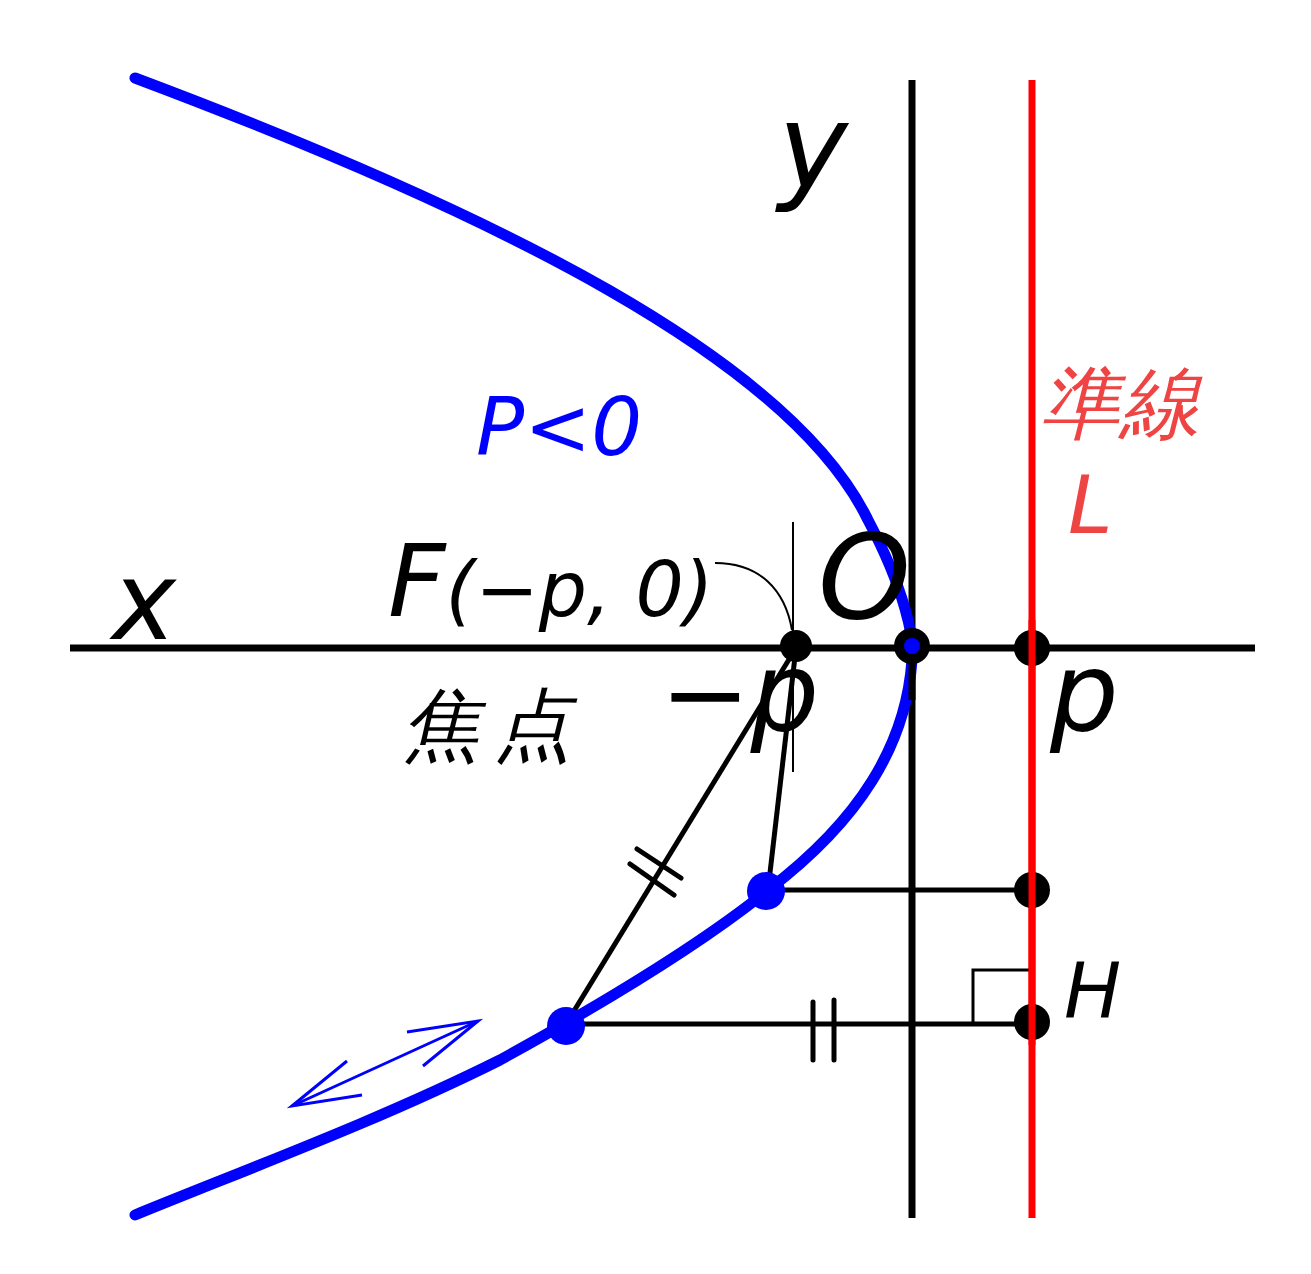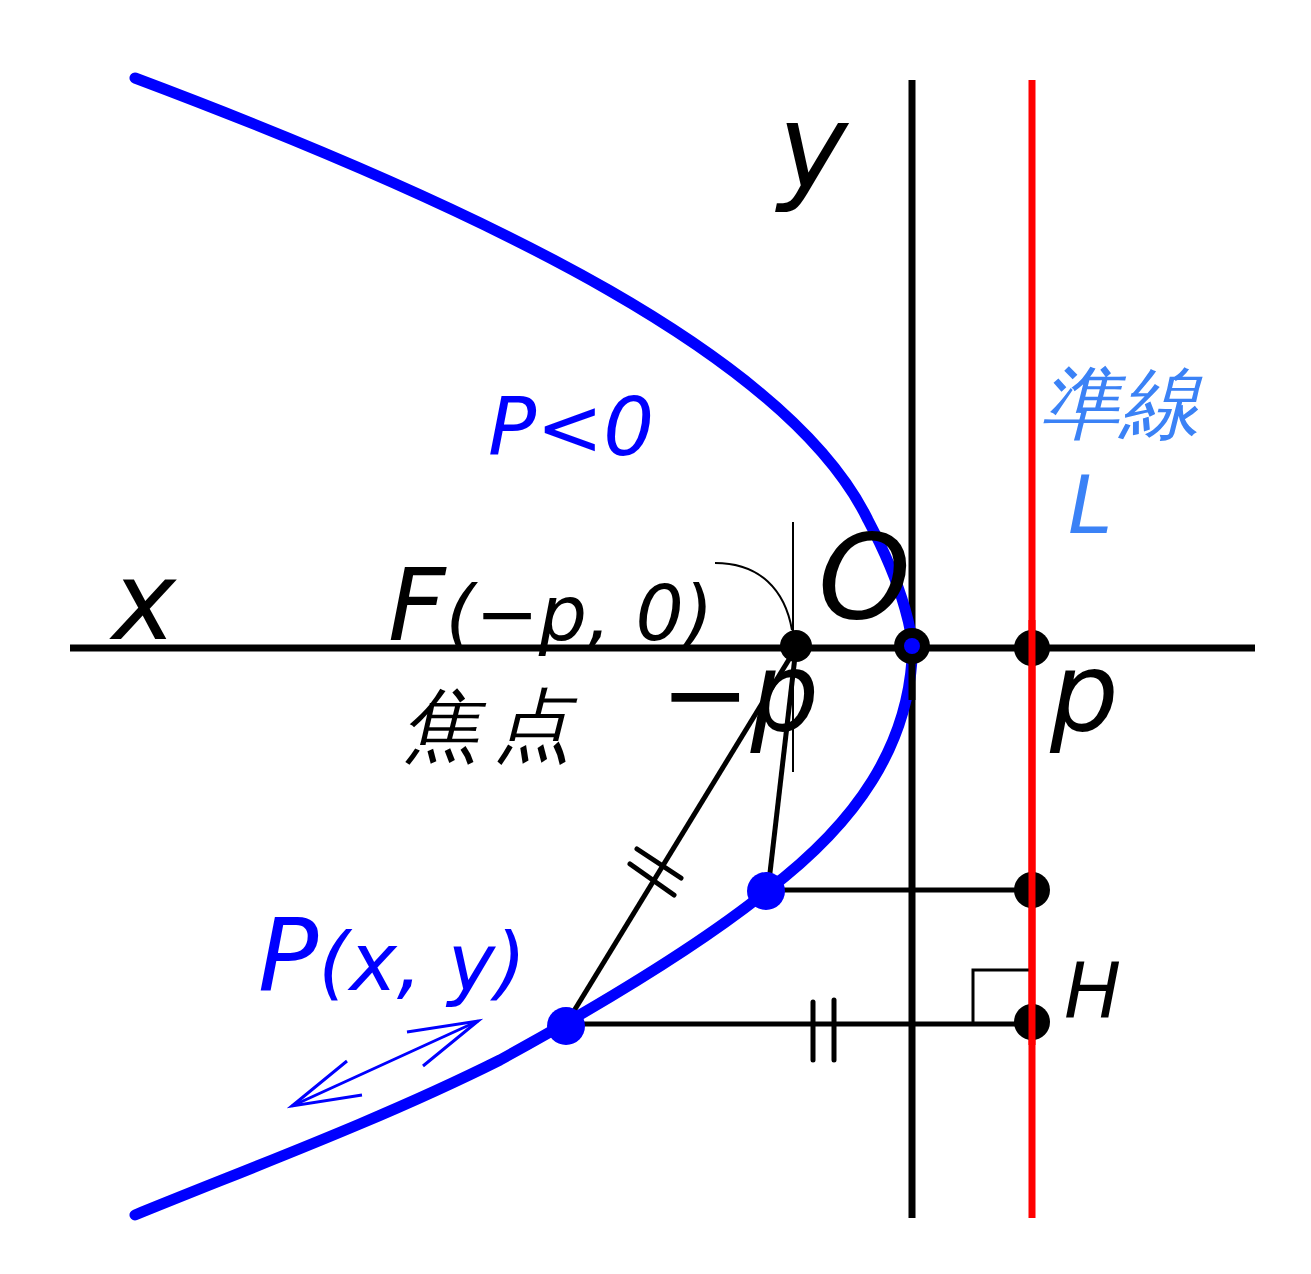--- a/index.html
+++ b/index.html
@@ -2,21 +2,21 @@
 <html><head>
   <meta charset="utf-8">
   <style>
     html, body { margin: 0; padding: 0; background: #ffffff; }
     body { width: 1311px; height: 1274px; overflow: hidden; }
     #stage { position: relative; width: 1311px; height: 1274px; }
     svg { position: absolute; left: 0; top: 0; }
     .lbl { position: absolute; font-family: "DejaVu Sans", sans-serif; font-style: oblique; line-height: 1; white-space: nowrap; }
     .black { color: #000000; }
     .blue { color: #0000ff; }
-    .red { color: #3b82f6; }
+    .red { color: #ef4444; }
   </style>
 </head>
 <body>
 
 <div id="stage">
   <svg width="1311" height="1274" viewBox="0 0 1311 1274">
 
     <line x1="70" y1="648" x2="1255" y2="648" stroke="#000" stroke-width="7"></line>
 
     <line x1="912" y1="80" x2="912" y2="1218" stroke="#000" stroke-width="7"></line>
@@ -64,26 +64,23 @@
     <g stroke="#0000ff" stroke-width="3" fill="none">
       <line x1="292" y1="1106" x2="478" y2="1021"></line>
       <polyline points="407,1032 478,1021 423,1066"></polyline>
       <polyline points="347,1061 292,1106 362,1095"></polyline>
     </g>
   </svg>
 
   <div class="lbl black" style="left:112px; top:548px; font-size:108px;">x</div>
   <div class="lbl black" style="left:778px; top:88px; font-size:118px;">y</div>
   <div class="lbl black" style="left:818px; top:518px; font-size:118px;">O</div>
-  <div class="lbl black" style="left:388px; top:556px;">
+  <div class="lbl black" style="left:388px; top:532px;">
     <span style="font-size:100px;">F</span><span style="font-size:76px;">(−p, 0)</span>
   </div>
   <div class="lbl black" style="left:402px; top:662px; font-size:78px; letter-spacing:14px;margin-top:24px;">焦点</div>
   <div class="lbl black" style="left:660px; top:640px; font-size:108px;">−p</div>
   <div class="lbl black" style="left:1050px; top:640px; font-size:108px;">p</div>
-  <div class="lbl blue" style="left:488px; top:388px; font-size:80px;">P&lt;0</div>
-  <div class="lbl blue" style="left:258px; top:906px;">
-    <span style="font-size:100px;">P</span><span style="font-size:80px;">(x, y)</span>
-  </div>
+  <div class="lbl blue" style="left:476px; top:388px; font-size:80px;">P&lt;0</div>
   <div class="lbl red" style="left:1040px; top:364px; font-size:80px;">準線</div>
   <div class="lbl red" style="left:1068px; top:466px; font-size:80px;">L</div>
   <div class="lbl black" style="left:1064px; top:954px; font-size:76px;">H</div>
 </div>
 
 </body></html>

